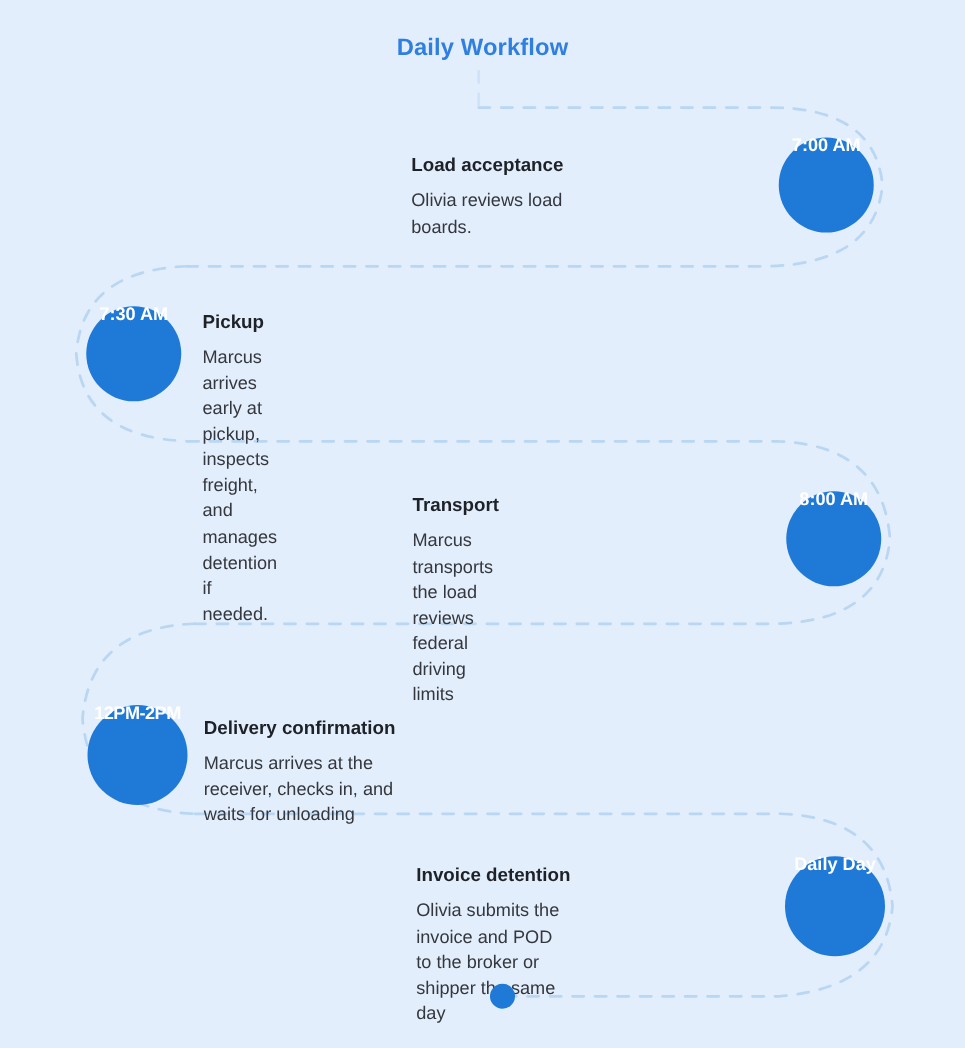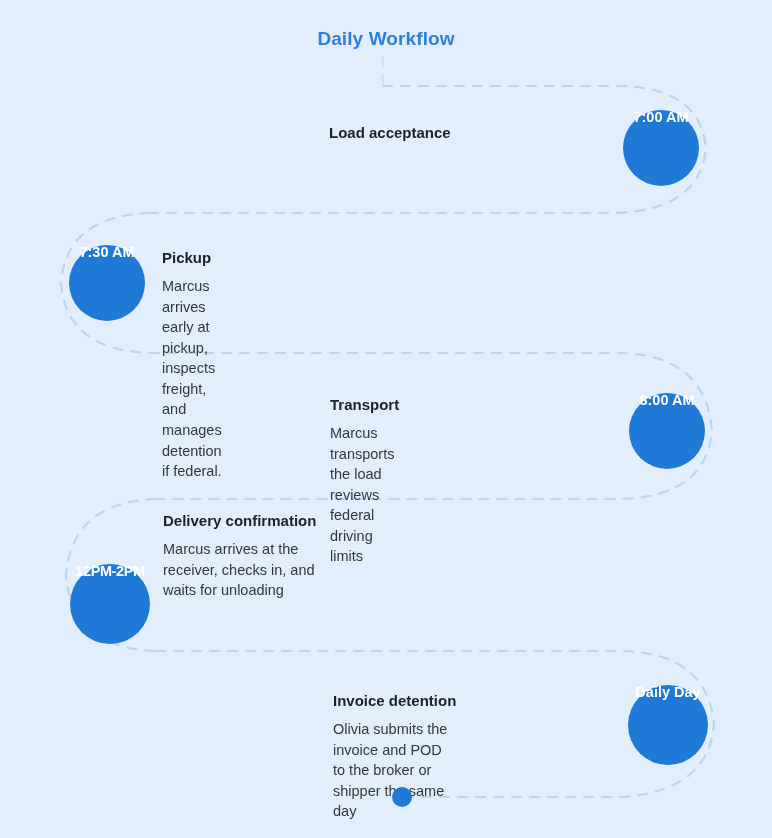--- a/index.html
+++ b/index.html
@@ -119,51 +119,52 @@
 
       <path d="M 156 651 L 624 651 Q 708 654 714 725 Q 708 790 624 797 L 412 797"></path>
     </g>
   </svg>
 
   <div class="diagram-title">Daily Workflow</div>
 
   <div class="step">
     <div class="step-text" style="left:329px; top:124px;">
       <p class="step-title">Load acceptance</p>
+      <p class="step-desc">Olivia reviews load boards.</p>
     </div>
     <div class="badge sz-38" style="left:623px; top:110px;">
       <span>7:00 AM</span>
     </div>
   </div>
 
   <div class="step">
     <div class="badge sz-38" style="left:69px; top:245px;">
       <span>7:30 AM</span>
     </div>
     <div class="step-text" style="left:162px; top:249px;">
       <p class="step-title">Pickup</p>
-      <p class="step-desc">Marcus arrives early at pickup, inspects freight, and manages detention if federal.</p>
+      <p class="step-desc">Marcus arrives early at pickup, inspects freight, and manages detention if needed.</p>
     </div>
   </div>
 
   <div class="step">
     <div class="step-text" style="left:330px; top:396px;">
       <p class="step-title">Transport</p>
       <p class="step-desc wide">Marcus transports the load reviews federal driving limits</p>
     </div>
     <div class="badge sz-38" style="left:629px; top:393px;">
       <span>8:00 AM</span>
     </div>
   </div>
 
   <div class="step">
     <div class="badge sz-40 overflow" style="left:70px; top:564px;">
       <span>12PM-2PM</span>
     </div>
-    <div class="step-text" style="left:163px; top:512px;">
+    <div class="step-text" style="left:163px; top:574px;">
       <p class="step-title">Delivery confirmation</p>
       <p class="step-desc">Marcus arrives at the receiver, checks in, and waits for unloading</p>
     </div>
   </div>
 
   <div class="step">
     <div class="step-text" style="left:333px; top:692px;">
       <p class="step-title">Invoice detention</p>
       <p class="step-desc wide">Olivia submits the invoice and POD to the broker or shipper the same day</p>
     </div>

